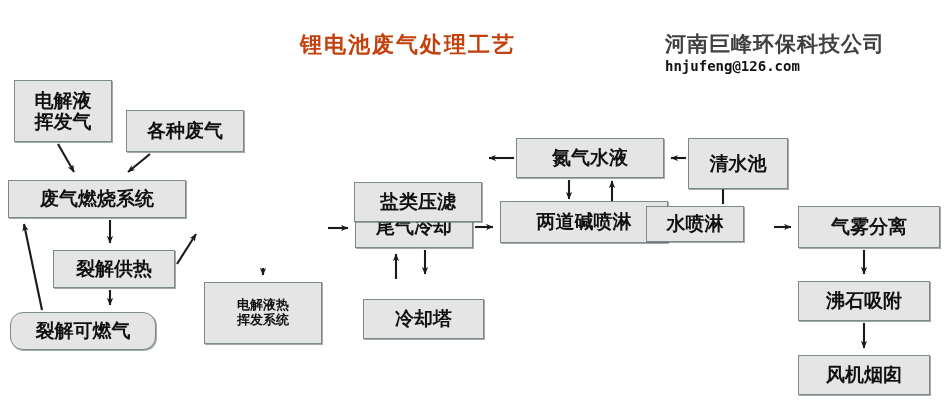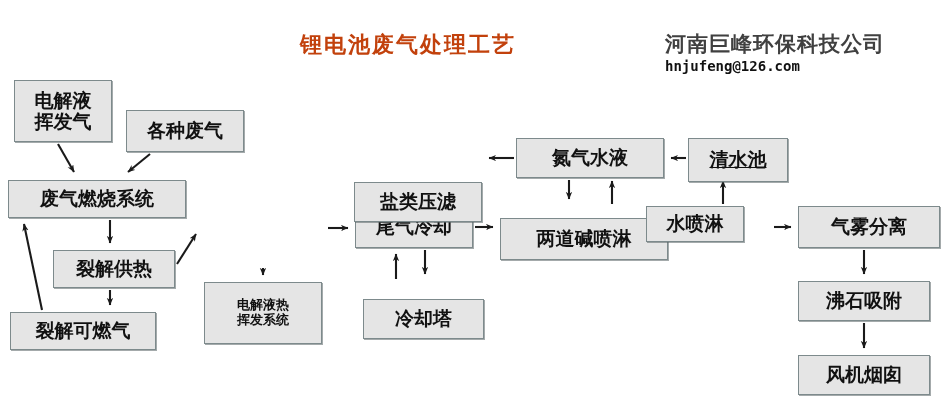--- a/index.html
+++ b/index.html
@@ -122,37 +122,37 @@
 
   <div class="node" style="left:14px;top:80px;width:98px;height:62px;">电解液
 挥发气</div>
 
   <div class="node" style="left:126px;top:110px;width:118px;height:42px;">各种废气</div>
 
   <div class="node" style="left:8px;top:180px;width:178px;height:38px;">废气燃烧系统</div>
 
   <div class="node" style="left:53px;top:250px;width:122px;height:38px;">裂解供热</div>
 
-  <div class="node" style="left:10px;top:312px;width:146px;height:38px;">裂解可燃气</div>
+  <div class="node" style="left:10px;top:312px;width:146px;height:38px;border-radius:13px;">裂解可燃气</div>
 
 
   <div class="node" style="left:204px;top:282px;width:118px;height:62px;font-size:13px;">电解液热
 挥发系统</div>
 
   <div class="node" style="left:355px;top:206px;width:118px;height:42px;">尾气冷却</div>
 
   <div class="node" style="left:363px;top:299px;width:121px;height:40px;">冷却塔</div>
 
   <div class="node" style="left:354px;top:138px;width:128px;height:40px;margin-top:44px;">盐类压滤</div>
 
   <div class="node" style="left:516px;top:138px;width:148px;height:40px;">氮气水液</div>
 
-  <div class="node" style="left:688px;top:138px;width:100px;height:44px;text-decoration:underline;">清水池</div>
+  <div class="node" style="left:688px;top:138px;width:100px;height:51px;">清水池</div>
 
-  <div class="node" style="left:500px;top:218px;width:168px;height:42px;">两道碱喷淋</div>
+  <div class="node" style="left:500px;top:201px;width:168px;height:42px;">两道碱喷淋</div>
 
   <div class="node" style="left:646px;top:206px;width:98px;height:36px;">水喷淋</div>
 
   <div class="node" style="left:798px;top:206px;width:142px;height:42px;">气雾分离</div>
 
   <div class="node" style="left:798px;top:281px;width:132px;height:40px;">沸石吸附</div>
 
   <div class="node" style="left:798px;top:355px;width:132px;height:40px;">风机烟囱</div>
 
 </div>

